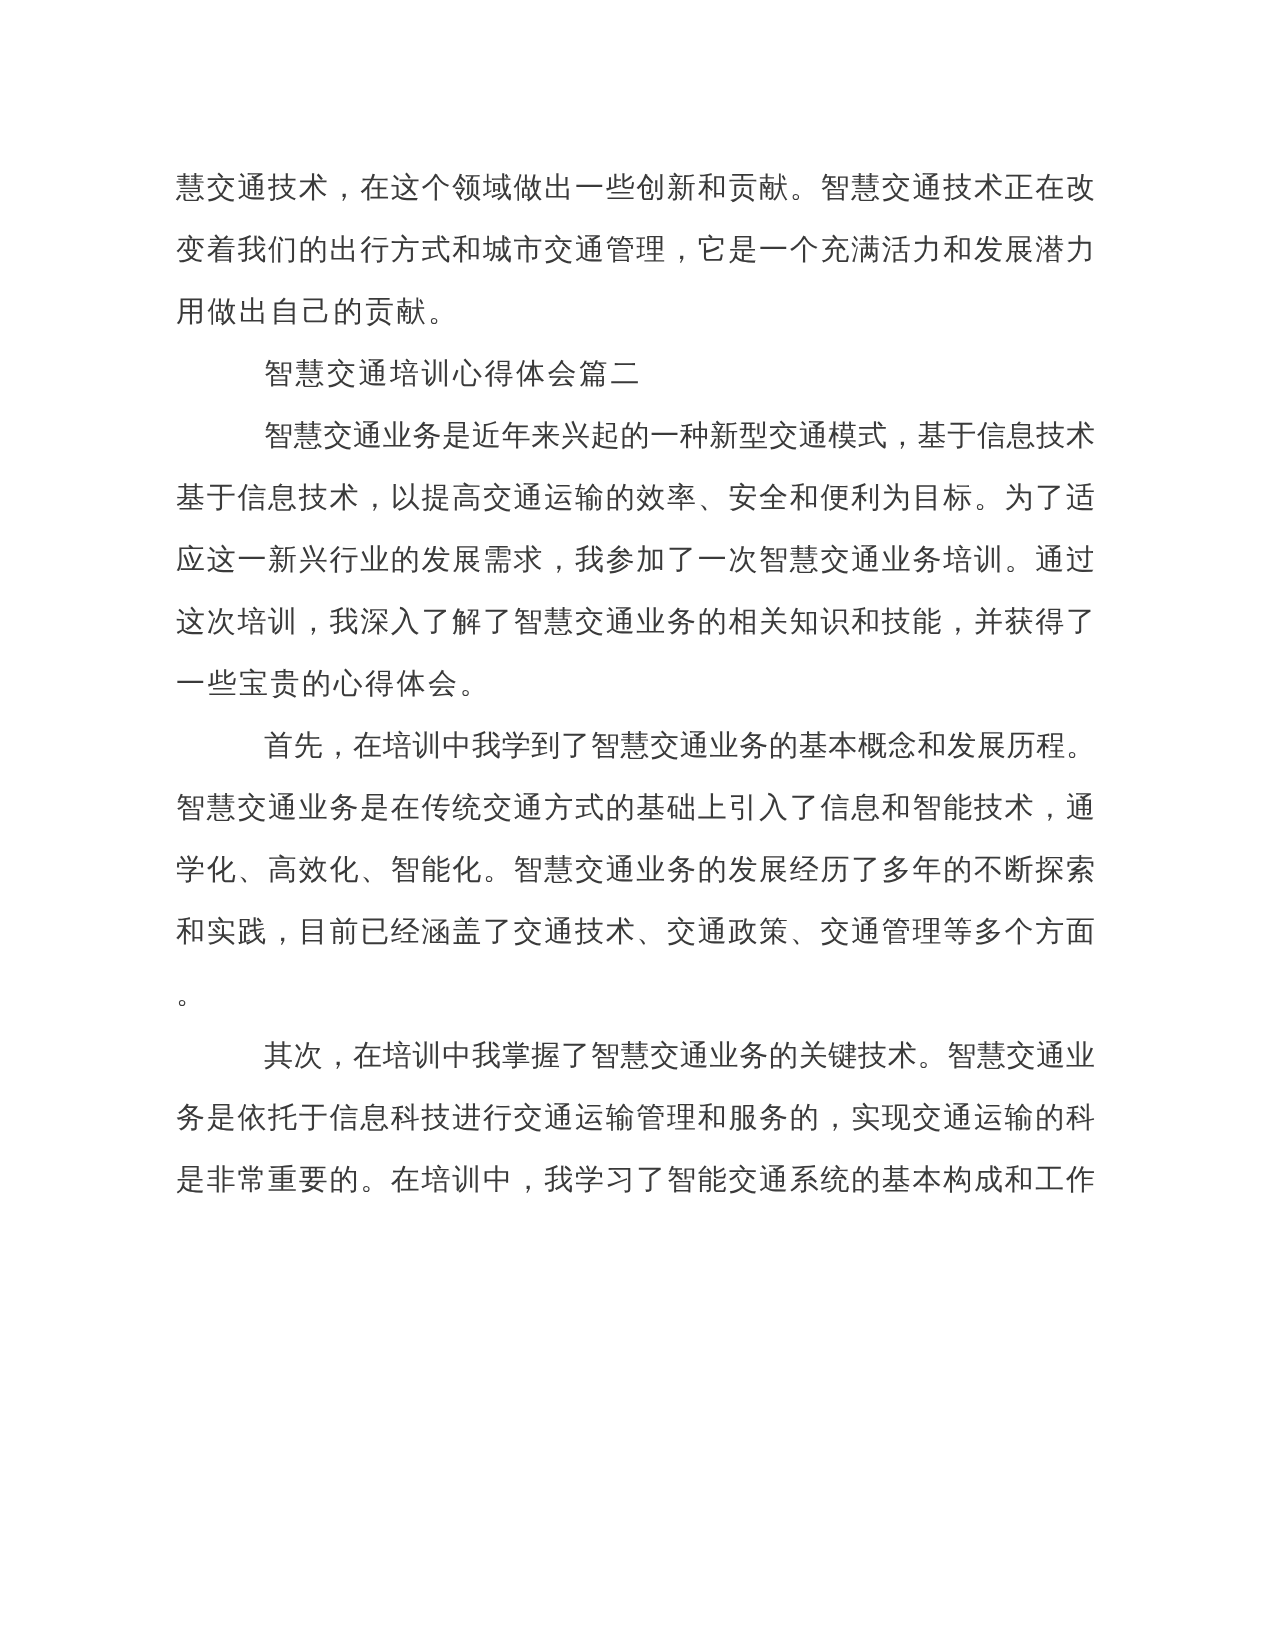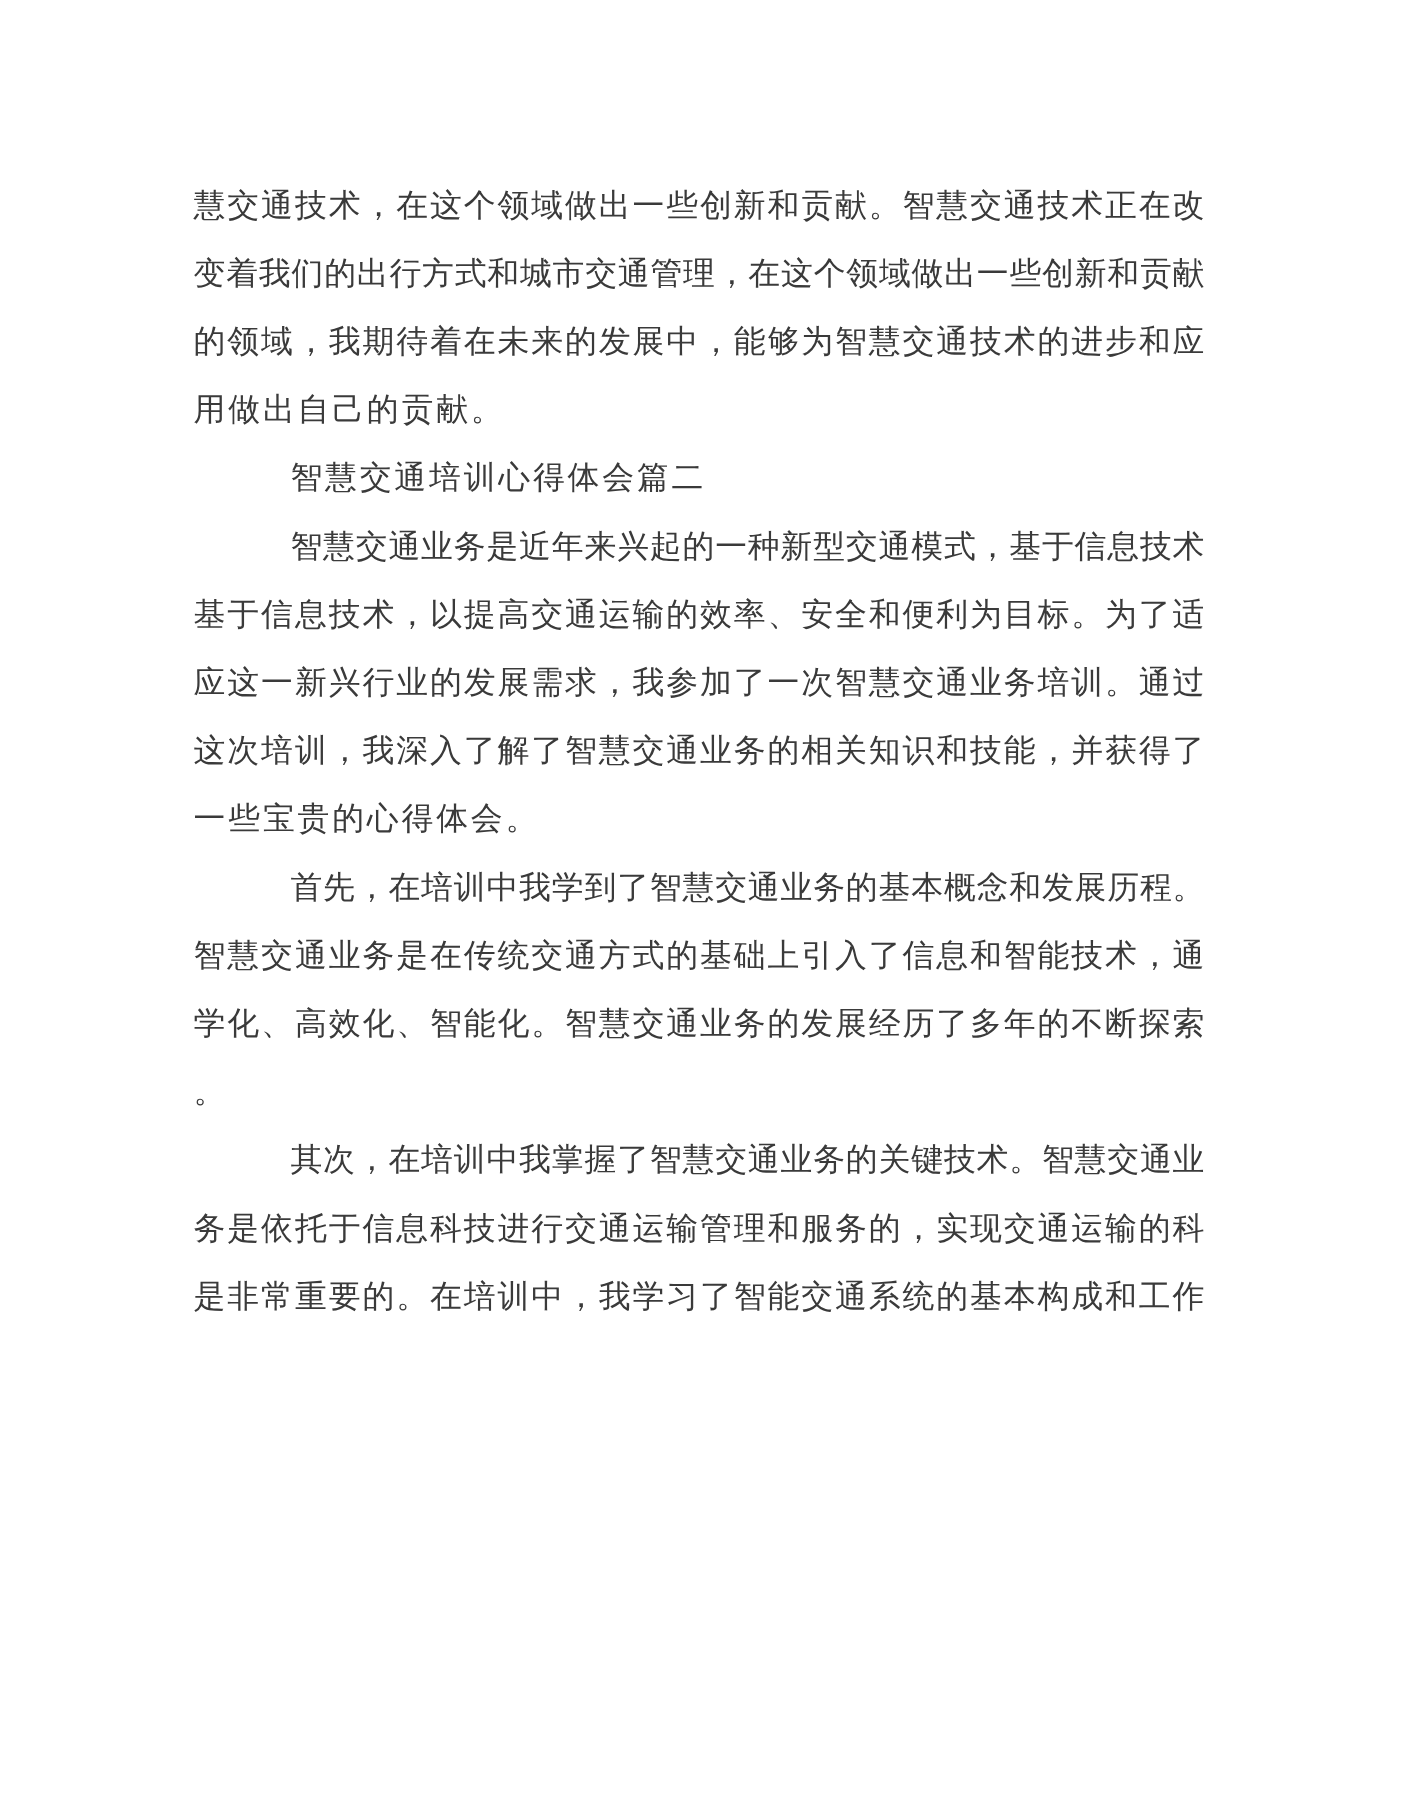--- a/index.html
+++ b/index.html
@@ -54,30 +54,30 @@
     letter-spacing: 2.5px;
     text-indent: 88px;
   }
 </style>
 </head>
 <body>
 
 <div class="page">
   <div class="text-column">
     <div class="line j">慧交通技术，在这个领域做出一些创新和贡献。智慧交通技术正在改</div>
-    <div class="line j">变着我们的出行方式和城市交通管理，在这个领域做出一些创新和贡献</div>
-    <div class="line j">的领域，我期待着在未来的发展中，能够为智慧交通技术的进步和应</div>
+    <div class="line j">变着我们的出行方式和城市交通管理，它是一个充满活力和发展潜力</div>
     <div class="line s">用做出自己的贡献。</div>
     <div class="line si">智慧交通培训心得体会篇二</div>
     <div class="line ji">智慧交通业务是近年来兴起的一种新型交通模式，基于信息技术</div>
     <div class="line j">基于信息技术，以提高交通运输的效率、安全和便利为目标。为了适</div>
     <div class="line j">应这一新兴行业的发展需求，我参加了一次智慧交通业务培训。通过</div>
     <div class="line j">这次培训，我深入了解了智慧交通业务的相关知识和技能，并获得了</div>
     <div class="line s">一些宝贵的心得体会。</div>
     <div class="line ji">首先，在培训中我学到了智慧交通业务的基本概念和发展历程。</div>
     <div class="line j">智慧交通业务是在传统交通方式的基础上引入了信息和智能技术，通</div>
     <div class="line j">学化、高效化、智能化。智慧交通业务的发展经历了多年的不断探索</div>
+    <div class="line j">和实践，目前已经涵盖了交通技术、交通政策、交通管理等多个方面</div>
     <div class="line s">。</div>
     <div class="line ji">其次，在培训中我掌握了智慧交通业务的关键技术。智慧交通业</div>
     <div class="line j">务是依托于信息科技进行交通运输管理和服务的，实现交通运输的科</div>
     <div class="line j">是非常重要的。在培训中，我学习了智能交通系统的基本构成和工作</div>
   </div>
 </div>
 
 </body></html>

